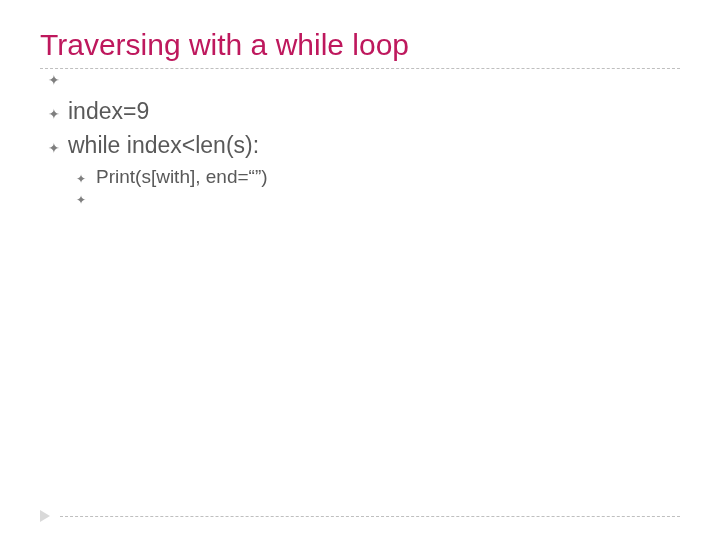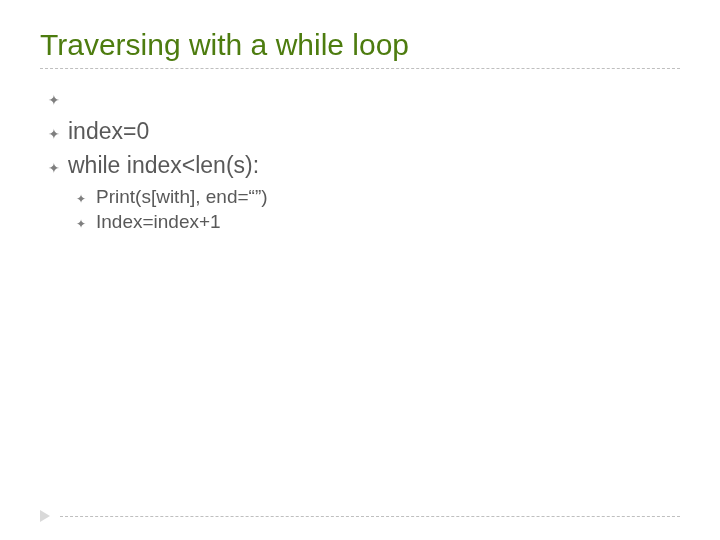--- a/index.html
+++ b/index.html
@@ -15,24 +15,23 @@
   .slide {
     position: relative;
     width: 720px;
     height: 540px;
     box-sizing: border-box;
     padding: 28px 40px 20px 40px;
   }
   .title {
     font-size: 30px;
     font-weight: 400;
-    color: #4d7c0f;
+    color: #be185d;
     padding-bottom: 6px;
     border-bottom: 1px dashed #bfbfbf;
-    margin-bottom: 20px;
   }
   .list {
     margin-left: 8px;
   }
   .item-l1 {
     display: flex;
     align-items: baseline;
     margin-bottom: 6px;
     font-size: 23px;
     color: #595959;
@@ -85,36 +84,35 @@
   <div class="title">Traversing with a while loop</div>
 
   <div class="list">
 
     <div class="item-l1">
       <span class="bullet-l1">✦</span>
     </div>
 
     <div class="item-l1">
       <span class="bullet-l1">✦</span>
-      <span>index=0</span>
+      <span>index=9</span>
     </div>
 
     <div class="item-l1">
       <span class="bullet-l1">✦</span>
       <span>while index&lt;len(s):</span>
     </div>
 
     <div class="item-l2">
       <span class="bullet-l2">✦</span>
       <span>Print(s[with], end=“”)</span>
     </div>
 
     <div class="item-l2">
       <span class="bullet-l2">✦</span>
-      <span>Index=index+1</span>
     </div>
 
   </div>
 
   <div class="footer-arrow"></div>
   <div class="footer-line"></div>
 
 </div>
 
 </body></html>

